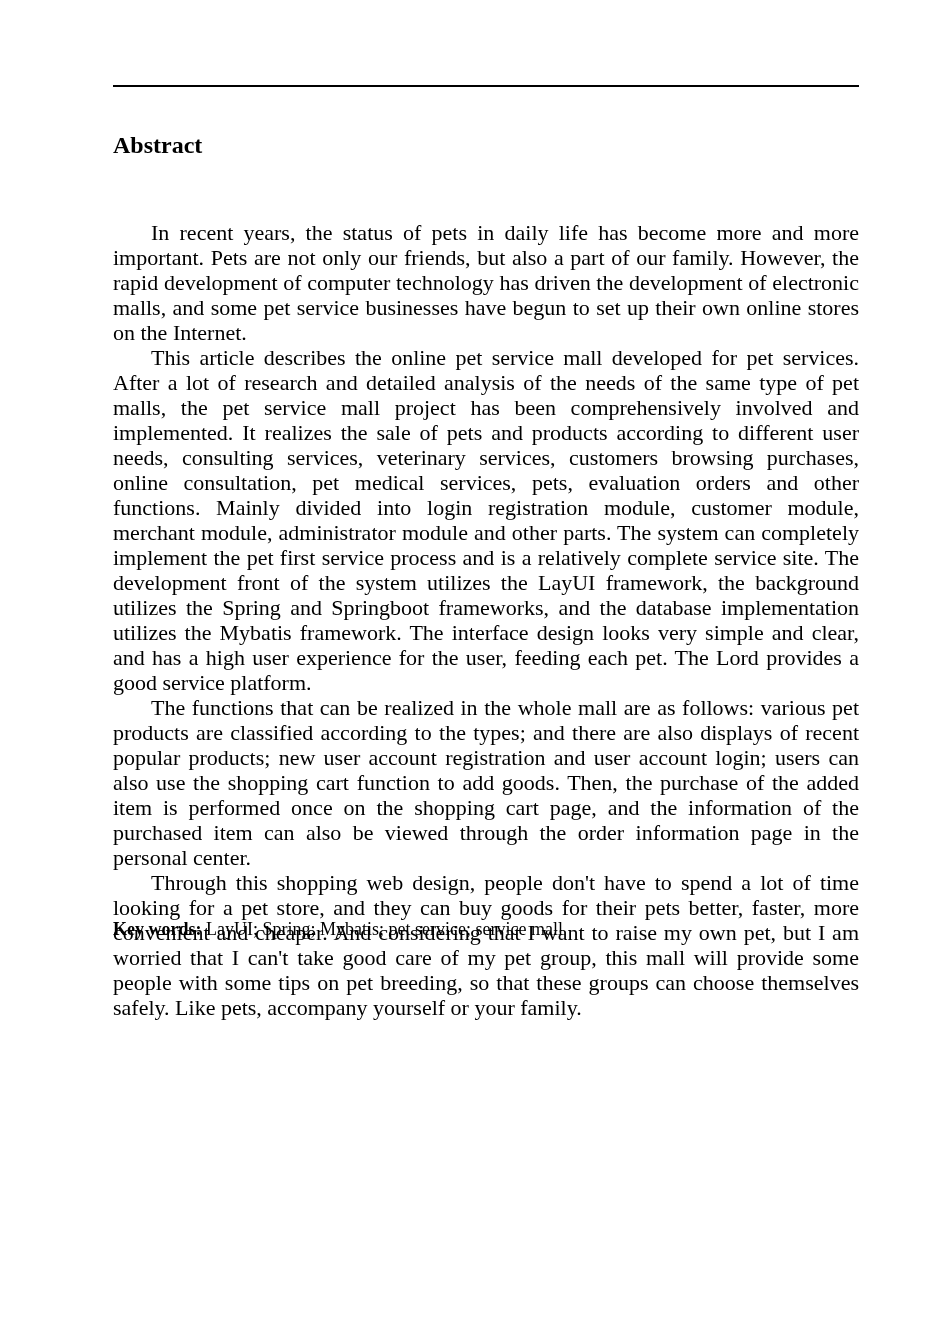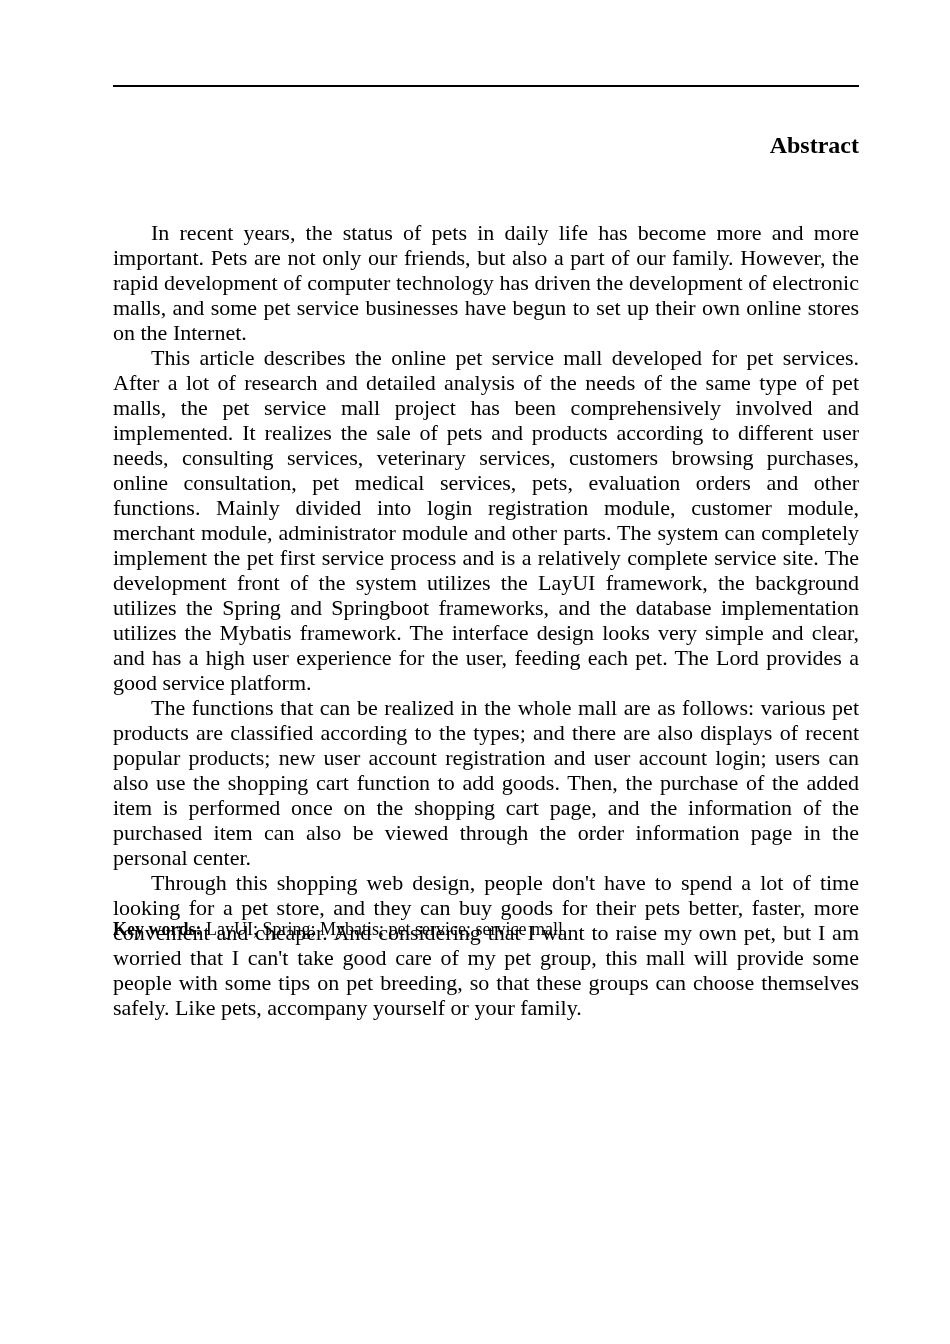--- a/index.html
+++ b/index.html
@@ -27,21 +27,21 @@
       top: 85px;
       width: 746px;
       height: 0;
       border-top: 2px solid #000000;
     }
     .title {
       position: absolute;
       left: 0;
       top: 129px;
       width: 746px;
-      text-align: right;
+      text-align: left;
       font-weight: bold;
       font-size: 24px;
       line-height: 32px;
       margin: 0;
     }
     .abstract-body {
       position: absolute;
       left: 0;
       top: 220px;
       width: 746px;

